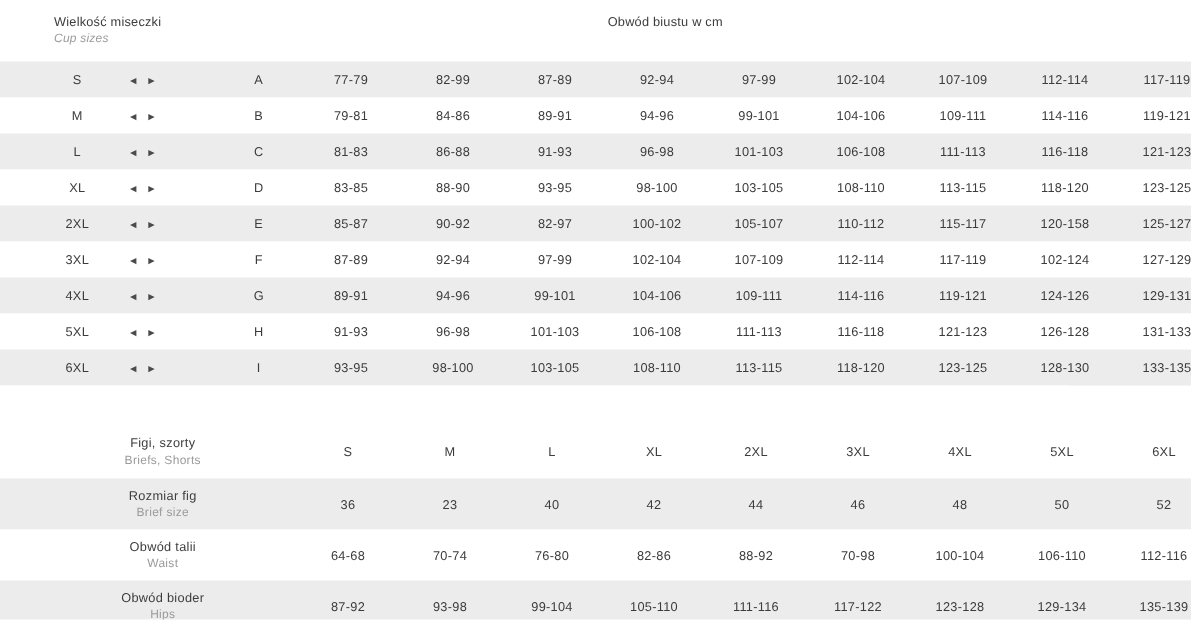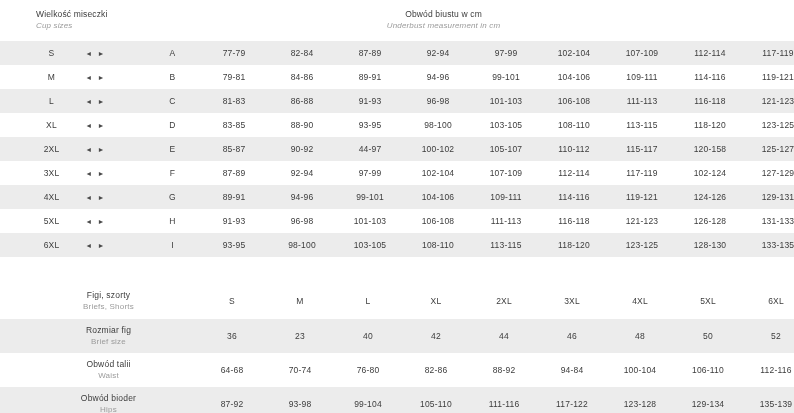--- a/index.html
+++ b/index.html
@@ -138,38 +138,37 @@
 
 <div class="page">
 
   <div class="head-row">
     <div class="head-left">
       <div class="h-title">Wielkość miseczki</div>
       <div class="h-sub">Cup sizes</div>
     </div>
     <div class="head-center">
       <div class="h-title">Obwód biustu w cm</div>
-      <div class="h-sub">Underbust measurement in cm</div>
     </div>
   </div>
 
   <table class="sizes">
     <tbody>
 
       <tr class="shade">
         <td class="c-band">S</td>
         <td class="c-arrows">
           <span class="arrows">
             <span>◄</span>
             <span>►</span>
           </span>
         </td>
         <td class="c-cup">A</td>
         <td class="c-val">77-79</td>
-        <td class="c-val">82-84</td>
+        <td class="c-val">82-99</td>
         <td class="c-val">87-89</td>
         <td class="c-val">92-94</td>
         <td class="c-val">97-99</td>
         <td class="c-val">102-104</td>
         <td class="c-val">107-109</td>
         <td class="c-val">112-114</td>
         <td class="c-val">117-119</td>
       </tr>
 
       <tr class="plain">
@@ -236,21 +235,21 @@
         <td class="c-band">2XL</td>
         <td class="c-arrows">
           <span class="arrows">
             <span>◄</span>
             <span>►</span>
           </span>
         </td>
         <td class="c-cup">E</td>
         <td class="c-val">85-87</td>
         <td class="c-val">90-92</td>
-        <td class="c-val">44-97</td>
+        <td class="c-val">82-97</td>
         <td class="c-val">100-102</td>
         <td class="c-val">105-107</td>
         <td class="c-val">110-112</td>
         <td class="c-val">115-117</td>
         <td class="c-val">120-158</td>
         <td class="c-val">125-127</td>
       </tr>
 
       <tr class="plain">
         <td class="c-band">3XL</td>
@@ -375,21 +374,21 @@
       <tr class="plain">
         <td class="b-label">
           <span class="b-l1">Obwód talii</span>
           <span class="b-l2">Waist</span>
         </td>
         <td class="b-val">64-68</td>
         <td class="b-val">70-74</td>
         <td class="b-val">76-80</td>
         <td class="b-val">82-86</td>
         <td class="b-val">88-92</td>
-        <td class="b-val">94-84</td>
+        <td class="b-val">70-98</td>
         <td class="b-val">100-104</td>
         <td class="b-val">106-110</td>
         <td class="b-val">112-116</td>
       </tr>
 
       <tr class="shade">
         <td class="b-label">
           <span class="b-l1">Obwód bioder</span>
           <span class="b-l2">Hips</span>
         </td>

